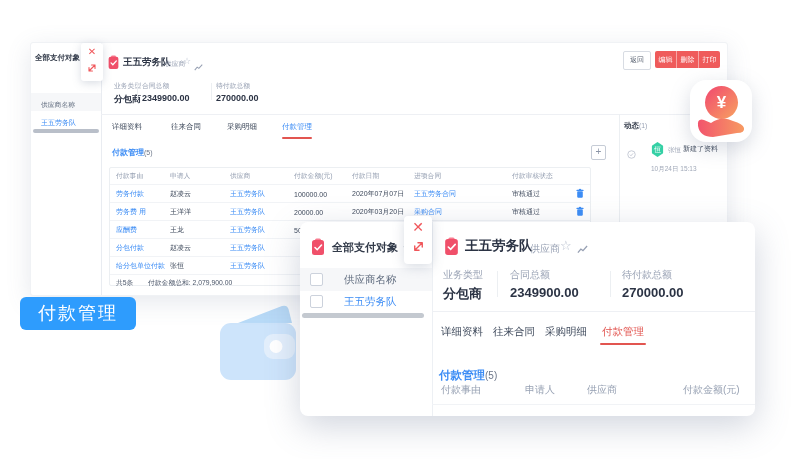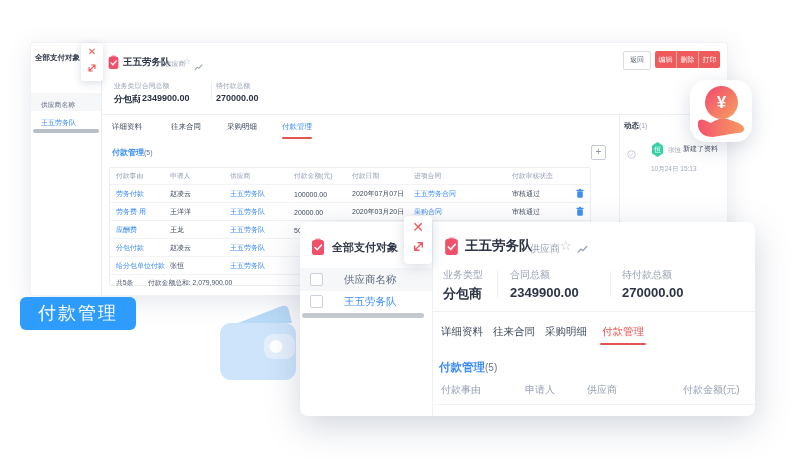--- a/index.html
+++ b/index.html
@@ -89,21 +89,21 @@
   .checkbox{position:absolute;left:10px;top:5px;width:11px;height:11px;border:1px solid #ccd2dc;border-radius:2px;background:#fff;cursor:pointer;}
   .fg-scroll{position:absolute;left:2px;top:91px;width:122px;height:5px;border-radius:3px;background:#c4c9d0;}
 
   .fg-title{position:absolute;left:165px;top:15px;font-size:13.5px;font-weight:bold;color:#2b3344;}
   .fg-tag{position:absolute;left:230px;top:20px;font-size:10px;color:#9aa3b5;}
   .fg-star{position:absolute;left:260px;top:16px;font-size:13px;}
   .fg-trend{position:absolute;left:277px;top:19px;}
   .fg-stat-label{font-size:10px;color:#9aa3b5;white-space:nowrap;}
   .fg-stat-value{font-size:13px;font-weight:bold;color:#2b3344;white-space:nowrap;margin-top:3px;}
   .fg-tab{position:absolute;top:103px;font-size:10.5px;color:#3f4a5c;cursor:pointer;white-space:nowrap;}
-  .fg-sec{position:absolute;left:139px;top:138px;font-size:11.5px;font-weight:bold;color:#3d8df5;white-space:nowrap;}
+  .fg-sec{position:absolute;left:139px;top:146px;font-size:11.5px;font-weight:bold;color:#3d8df5;white-space:nowrap;}
   .fg-sec .sec-count{font-size:10px;}
   .fg-th{position:absolute;top:161px;font-size:10px;color:#97a1b3;white-space:nowrap;}
 
   
   .badge{position:absolute;left:20px;top:297px;width:116px;height:33px;background:#2e9cfd;border-radius:6px;
          color:#fff;font-size:18px;text-align:center;line-height:33px;letter-spacing:2px;z-index:8;}
   .yen-card{position:absolute;left:690px;top:80px;width:62px;height:62px;background:#fff;border-radius:16px;
             box-shadow:0 6px 20px rgba(120,130,155,.28);z-index:9;}
   .yen-coin{position:absolute;left:15px;top:6px;width:33px;height:33px;border-radius:50%;
             background:linear-gradient(135deg,#f2546d 15%,#f79a62 90%);color:#fff;font-size:17px;font-weight:bold;

